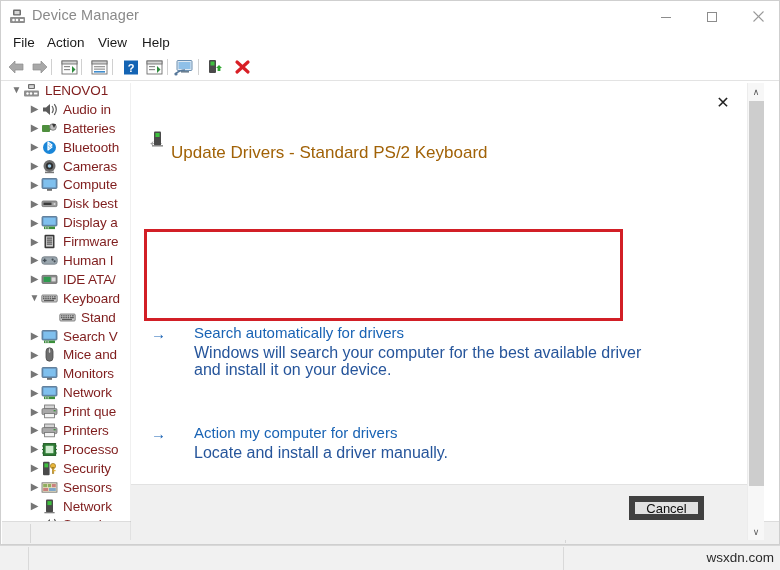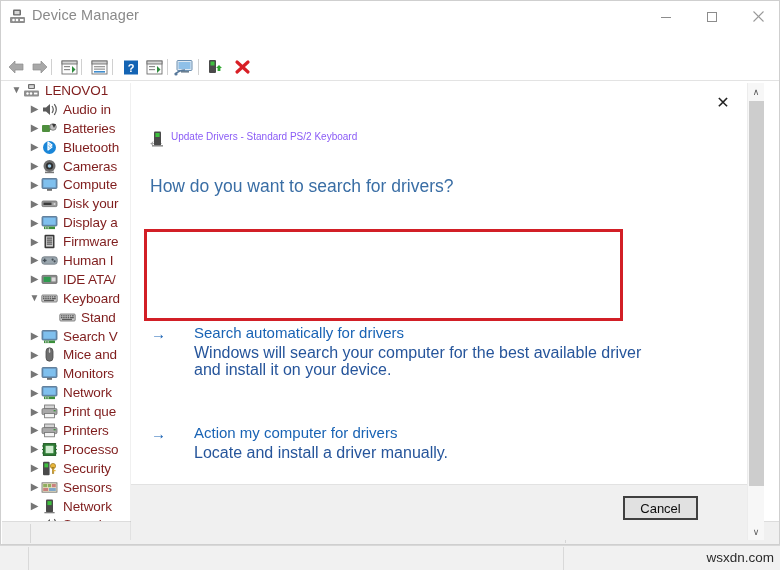--- a/index.html
+++ b/index.html
@@ -171,23 +171,23 @@
     color: #9d9d9d;
     font-size: 19px;
   }
   #dlg-titlebar-icon {
     position: absolute;
     left: 20px; top: 48px;
     width: 13px; height: 16px;
   }
   #dlg-title {
     position: absolute;
-    left: 40px; top: 48px;
-    font-size: 10px;
-    color: #8b5cf6;
+    left: 40px; top: 60px;
+    font-size: 17px;
+    color: #a16207;
     white-space: nowrap;
   }
   #dlg-heading {
     position: absolute;
     left: 19px; top: 93px;
     font-size: 17.5px;
     color: #3a6ea5;
     white-space: nowrap;
   }
   .choice {
@@ -233,24 +233,24 @@
   #dlg-footer {
     position: absolute;
     left: 0; bottom: 0;
     width: 633px; height: 56px;
     background: #f0f0f0;
     border-top: 1px solid #e2e2e2;
     box-sizing: border-box;
   }
   #cancel-button {
     position: absolute;
-    right: 66px; top: 11px;
+    right: 60px; top: 11px;
     width: 75px; height: 24px;
     background: #e1e1e1;
-    border: 2px solid #404040;
+    border: 6px solid #404040;
     font-size: 13px;
     color: #0d0d0d;
     font-family: "Liberation Sans", sans-serif;
     display: flex; align-items: center; justify-content: center;
     cursor: default;
   }
 
   
   #dlg-scrollbar {
     position: absolute;
@@ -325,20 +325,26 @@
         </svg>
     </span>
     <span class="win-btn" id="btn-close">
       <svg width="13" height="13" viewBox="0 0 13 13">
         <line x1="1.5" y1="1.5" x2="11.5" y2="11.5" stroke="#9a9a9a" stroke-width="1.1"></line>
         <line x1="11.5" y1="1.5" x2="1.5" y2="11.5" stroke="#9a9a9a" stroke-width="1.1"></line>
       </svg>
     </span>
   </div>
 
+  <div id="menu-bar">
+    <span class="menu-item" style="left:6px">File</span>
+    <span class="menu-item" style="left:40px">Action</span>
+    <span class="menu-item" style="left:91px">View</span>
+    <span class="menu-item" style="left:135px">Help</span>
+  </div>
 
   <div id="toolbar">
     <span class="tb-item" style="left:5px">
       <svg width="19" height="16" viewBox="0 0 19 16">
         <path d="M8 2 L2 8 L8 14 L8 11 L16 11 L16 5 L8 5 Z" fill="#a8a8a8" stroke="#8d8d8d" stroke-width=".7"></path>
       </svg>
     </span>
     <span class="tb-item" style="left:28px">
       <svg width="19" height="16" viewBox="0 0 19 16">
         <path d="M11 2 L17 8 L11 14 L11 11 L3 11 L3 5 L11 5 Z" fill="#a8a8a8" stroke="#8d8d8d" stroke-width=".7"></path>
@@ -471,21 +477,21 @@
             </svg></span>
           <span class="tw-label">Compute</span>
         </div>
         <div class="tree-row" style="padding-left: 26px;">
           <span class="tw-chevron">▶</span>
           <span class="tw-icon"><svg width="17" height="15" viewBox="0 0 17 15">
               <rect x="1" y="5" width="15" height="5.6" rx="1.2" fill="#9c9c9c" stroke="#6c6c6c" stroke-width=".8"></rect>
               <rect x="2.5" y="6.6" width="8" height="2.4" fill="#3a3a3a"></rect>
               <circle cx="13.5" cy="7.9" r="1" fill="#dcdcdc"></circle>
             </svg></span>
-          <span class="tw-label">Disk your</span>
+          <span class="tw-label">Disk best</span>
         </div>
         <div class="tree-row" style="padding-left: 26px;">
           <span class="tw-chevron">▶</span>
           <span class="tw-icon"><svg width="17" height="15" viewBox="0 0 17 15">
               <rect x="1" y="1.5" width="15" height="9.5" rx="1" fill="#6b93b8" stroke="#4d6d8c" stroke-width=".8"></rect>
               <rect x="2.4" y="2.8" width="12.2" height="6.9" fill="#7fc0ee"></rect>
               <rect x="3" y="11.5" width="11" height="2.6" fill="#3b8f3b"></rect>
               <rect x="4" y="12.2" width="1.4" height="1.4" fill="#cfcfcf"></rect>
               <rect x="6.5" y="12.2" width="1.4" height="1.4" fill="#cfcfcf"></rect>
             </svg></span>
@@ -716,21 +722,20 @@
 
     <span id="dlg-titlebar-icon">
       <svg width="13" height="16" viewBox="0 0 13 16">
         <rect x="3" y="0.5" width="7" height="14" rx="1" fill="#4a4a4a"></rect>
         <rect x="4.4" y="2" width="4.2" height="4" fill="#3ec13e"></rect>
         <rect x="1" y="14.2" width="11" height="1.3" fill="#7f7f7f"></rect>
       </svg>
     </span>
     <span id="dlg-title">Update Drivers - Standard PS/2 Keyboard</span>
 
-    <div id="dlg-heading">How do you want to search for drivers?</div>
 
     <div class="choice" id="choice-auto">
       <span class="choice-arrow">→</span>
       <span class="choice-title">Search automatically for drivers</span>
       <div class="choice-desc">Windows will search your computer for the best available driver and install it on your device.</div>
     </div>
 
     <div class="choice" id="choice-browse">
       <span class="choice-arrow">→</span>
       <span class="choice-title">Action my computer for drivers</span>

